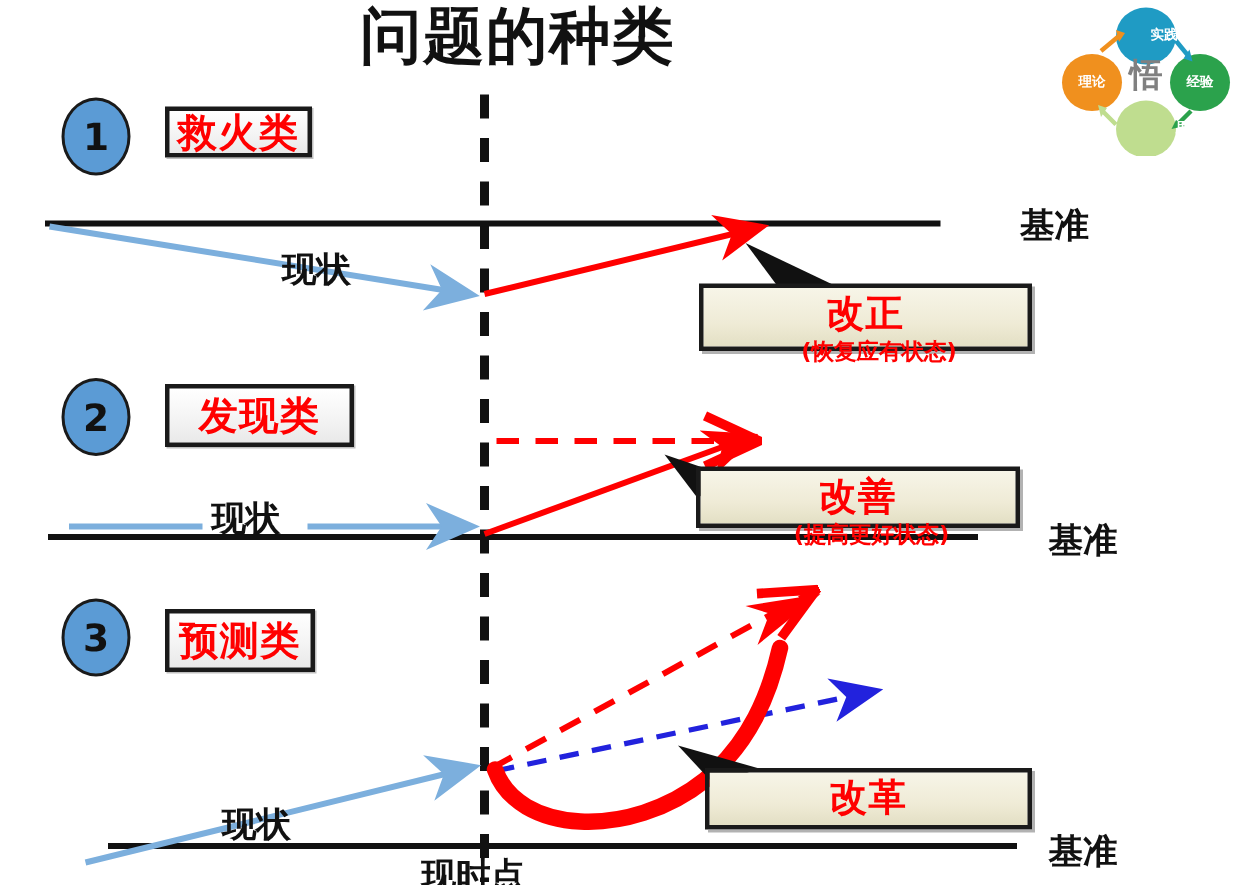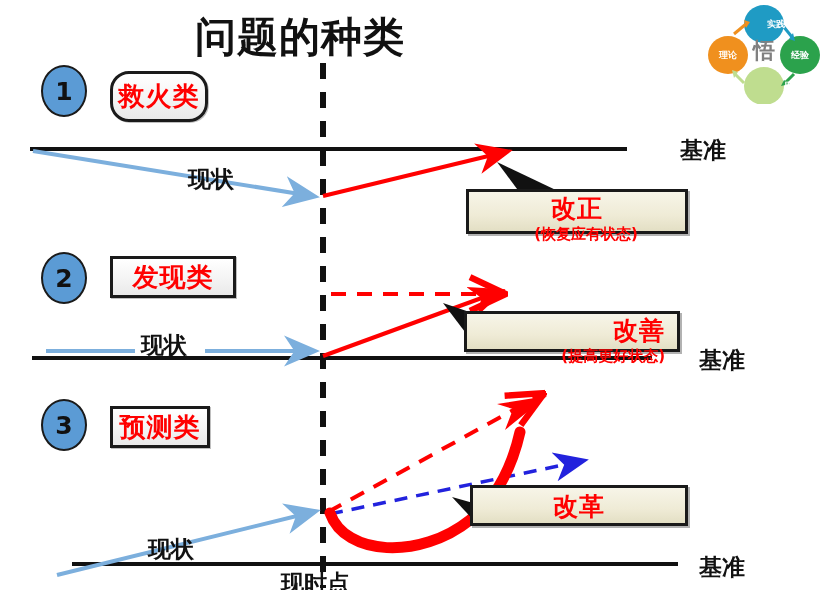--- a/index.html
+++ b/index.html
@@ -8,21 +8,21 @@
     font-family:"DejaVu Sans","Liberation Sans",sans-serif;
     width:828px;height:590px;overflow:hidden;position:relative;
   }
   #stage{position:relative;width:828px;height:590px;background:#fff;}
   #svg-layer{position:absolute;left:0;top:0;width:828px;height:590px;}
 
   .abs{position:absolute;}
 
   
   #page-title{
-    left:195px;top:15px;width:300px;text-align:left;
+    left:195px;top:2px;width:300px;text-align:center;
     font-size:41px;font-weight:bold;color:#111111;
     letter-spacing:1px;line-height:1.1;
     font-family:"DejaVu Sans","Liberation Sans",sans-serif;
   }
 
   
   .num-circle{
     width:46px;height:52px;border-radius:50%;
     background:#5B9BD5;border:2.5px solid #1a1a1a;
     color:#111;font-size:25px;font-weight:bold;
@@ -142,46 +142,46 @@
       <path d="M26,66 L32,68 L28,74 Z" fill="#BFDD8F"></path>
     </svg>
     <span class="logo-txt" style="left:25px;top:16px;margin-left:28px;">实践</span>
     <span class="logo-txt" style="left:77px;top:47px;">经验</span>
     <span class="logo-txt" style="left:41px;top:78px;margin-left:29px;">思考</span>
     <span class="logo-txt" style="left:5px;top:47px;">理论</span>
     <span id="logo-center-txt">悟</span>
   </div>
 
   <div class="abs num-circle" style="left:41px;top:65px;">1</div>
-  <div class="abs cat-box" style="left:110px;top:71px;width:98px;height:51px;border-radius:19px;">救火类</div>
+  <div class="abs cat-box" style="left:110px;top:71px;width:98px;height:34px;">救火类</div>
 
   <div class="abs lbl lbl-xianzhuang" style="left:188px;top:164px;">现状</div>
   <div class="abs lbl lbl-jizhun" style="left:680px;top:135px;">基准</div>
 
   <div class="abs callout" style="left:466px;top:189px;width:222px;height:45px;">
     <span class="big">改正</span>
     <span class="small">(恢复应有状态)</span>
   </div>
 
   <div class="abs num-circle" style="left:41px;top:252px;">2</div>
   <div class="abs cat-box" style="left:110px;top:256px;width:126px;height:42px;">发现类</div>
 
   <div class="abs lbl lbl-xianzhuang" style="left:141px;top:330px;">现状</div>
   <div class="abs lbl lbl-jizhun" style="left:699px;top:345px;">基准</div>
 
-  <div class="abs callout" style="left:464px;top:311px;width:216px;height:41px;align-items:flex-end;">
+  <div class="abs callout" style="left:464px;top:311px;width:216px;height:41px;">
     <span class="big">改善</span>
     <span class="small">(提高更好状态)</span>
   </div>
 
   <div class="abs num-circle" style="left:41px;top:399px;">3</div>
   <div class="abs cat-box" style="left:110px;top:406px;width:100px;height:42px;">预测类</div>
 
   <div class="abs lbl lbl-xianzhuang" style="left:148px;top:534px;">现状</div>
   <div class="abs lbl lbl-jizhun" style="left:699px;top:552px;">基准</div>
 
-  <div class="abs callout" style="left:470px;top:485px;width:218px;height:41px;justify-content:flex-end;">
+  <div class="abs callout" style="left:470px;top:512px;width:218px;height:41px;">
     <span class="big">改革</span>
   </div>
 
   <div class="abs lbl lbl-now" style="left:281px;top:568px;">现时点</div>
 
 </div>
 
 </body></html>

